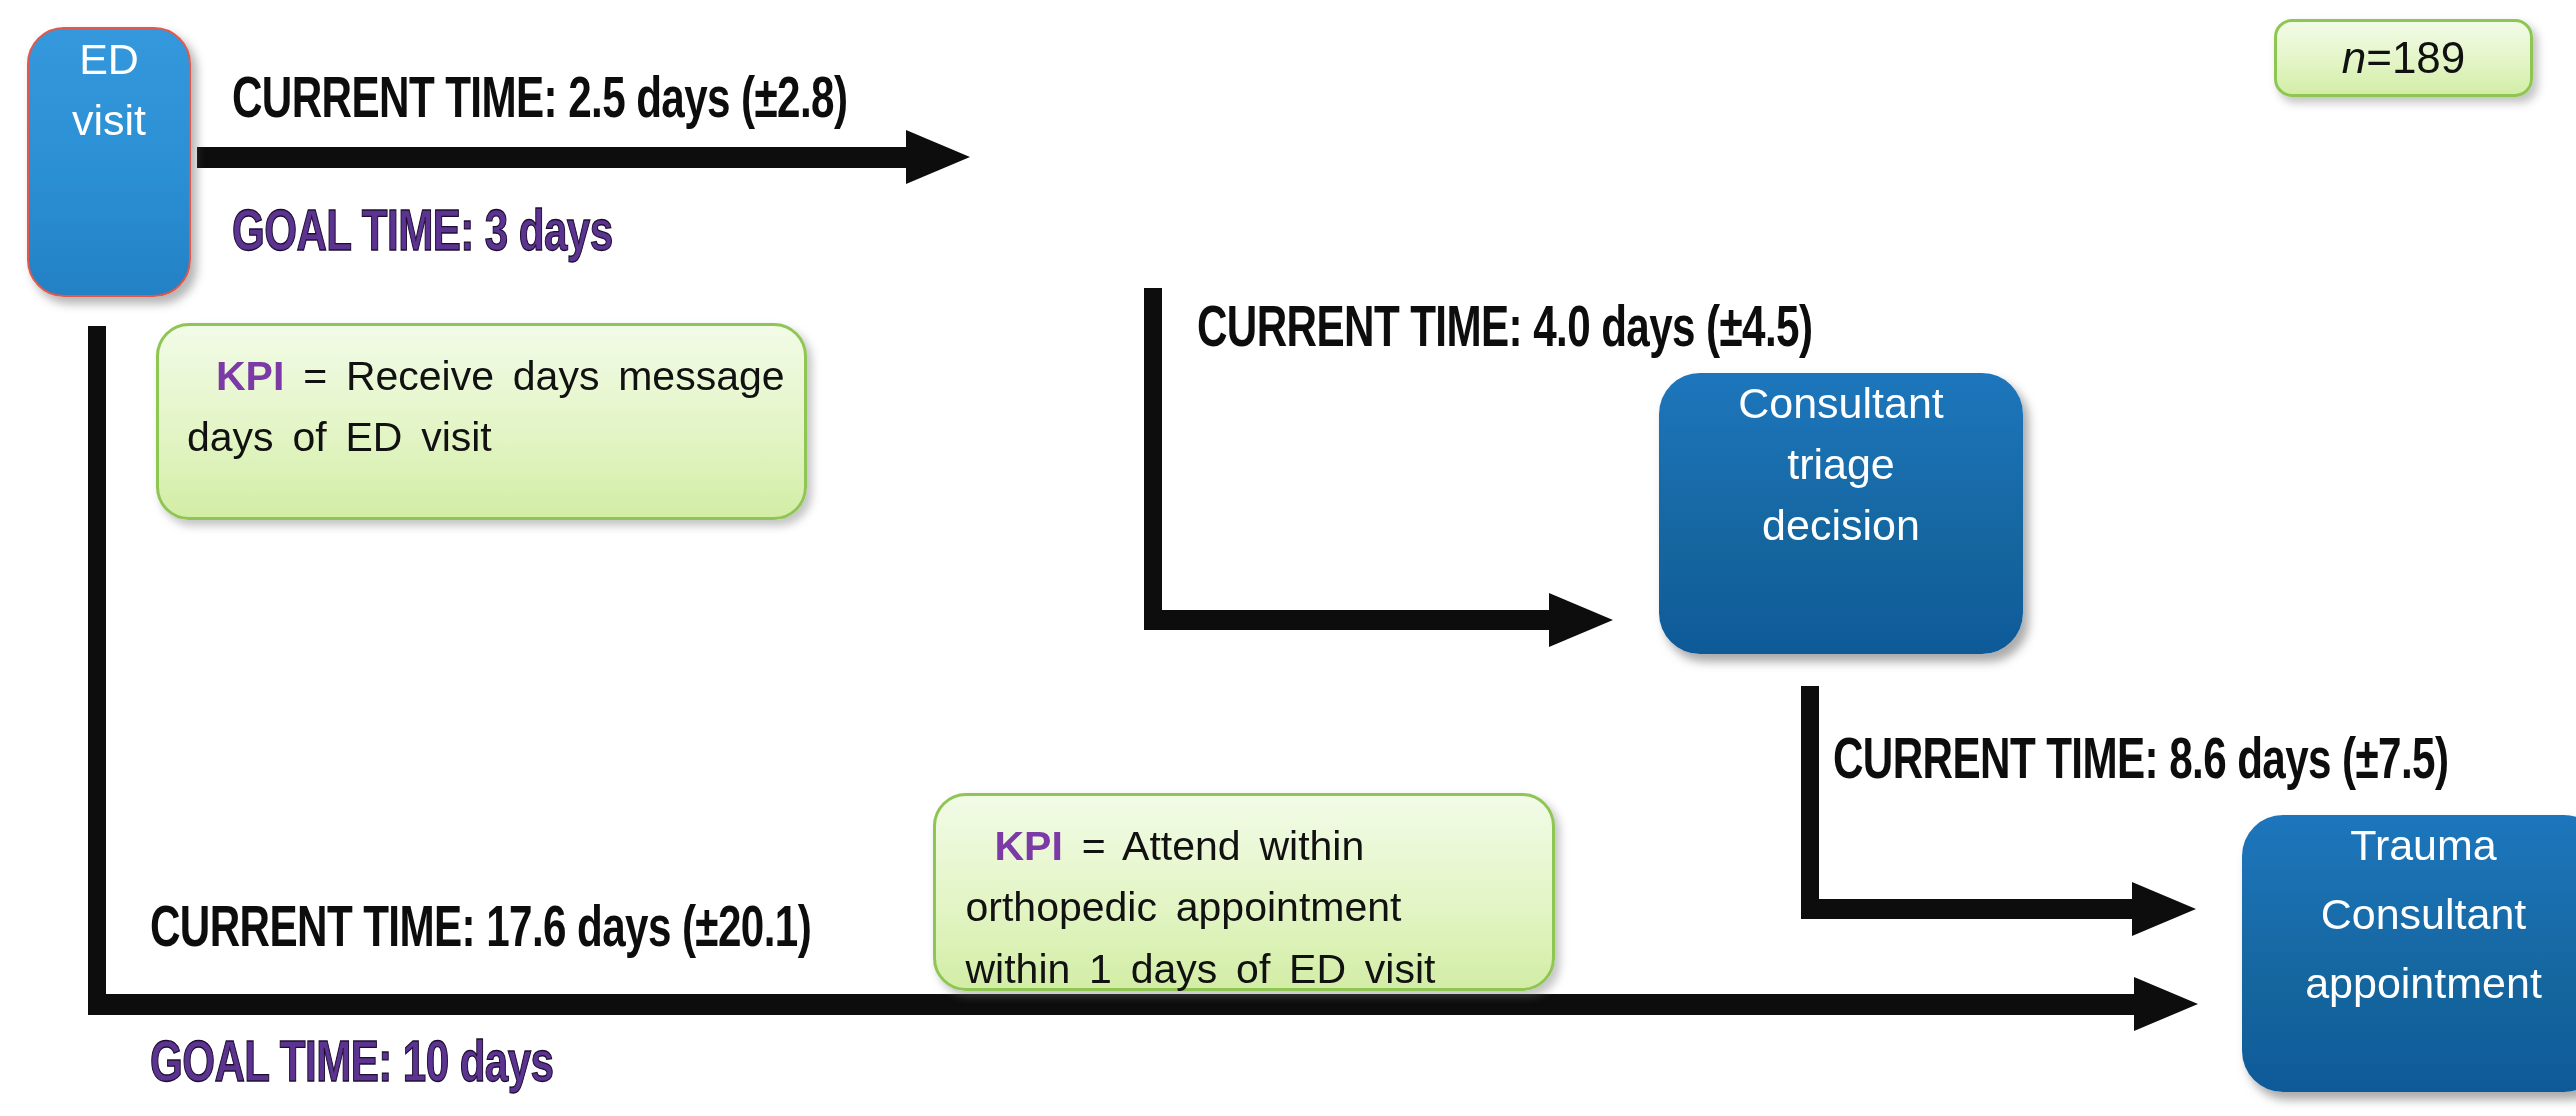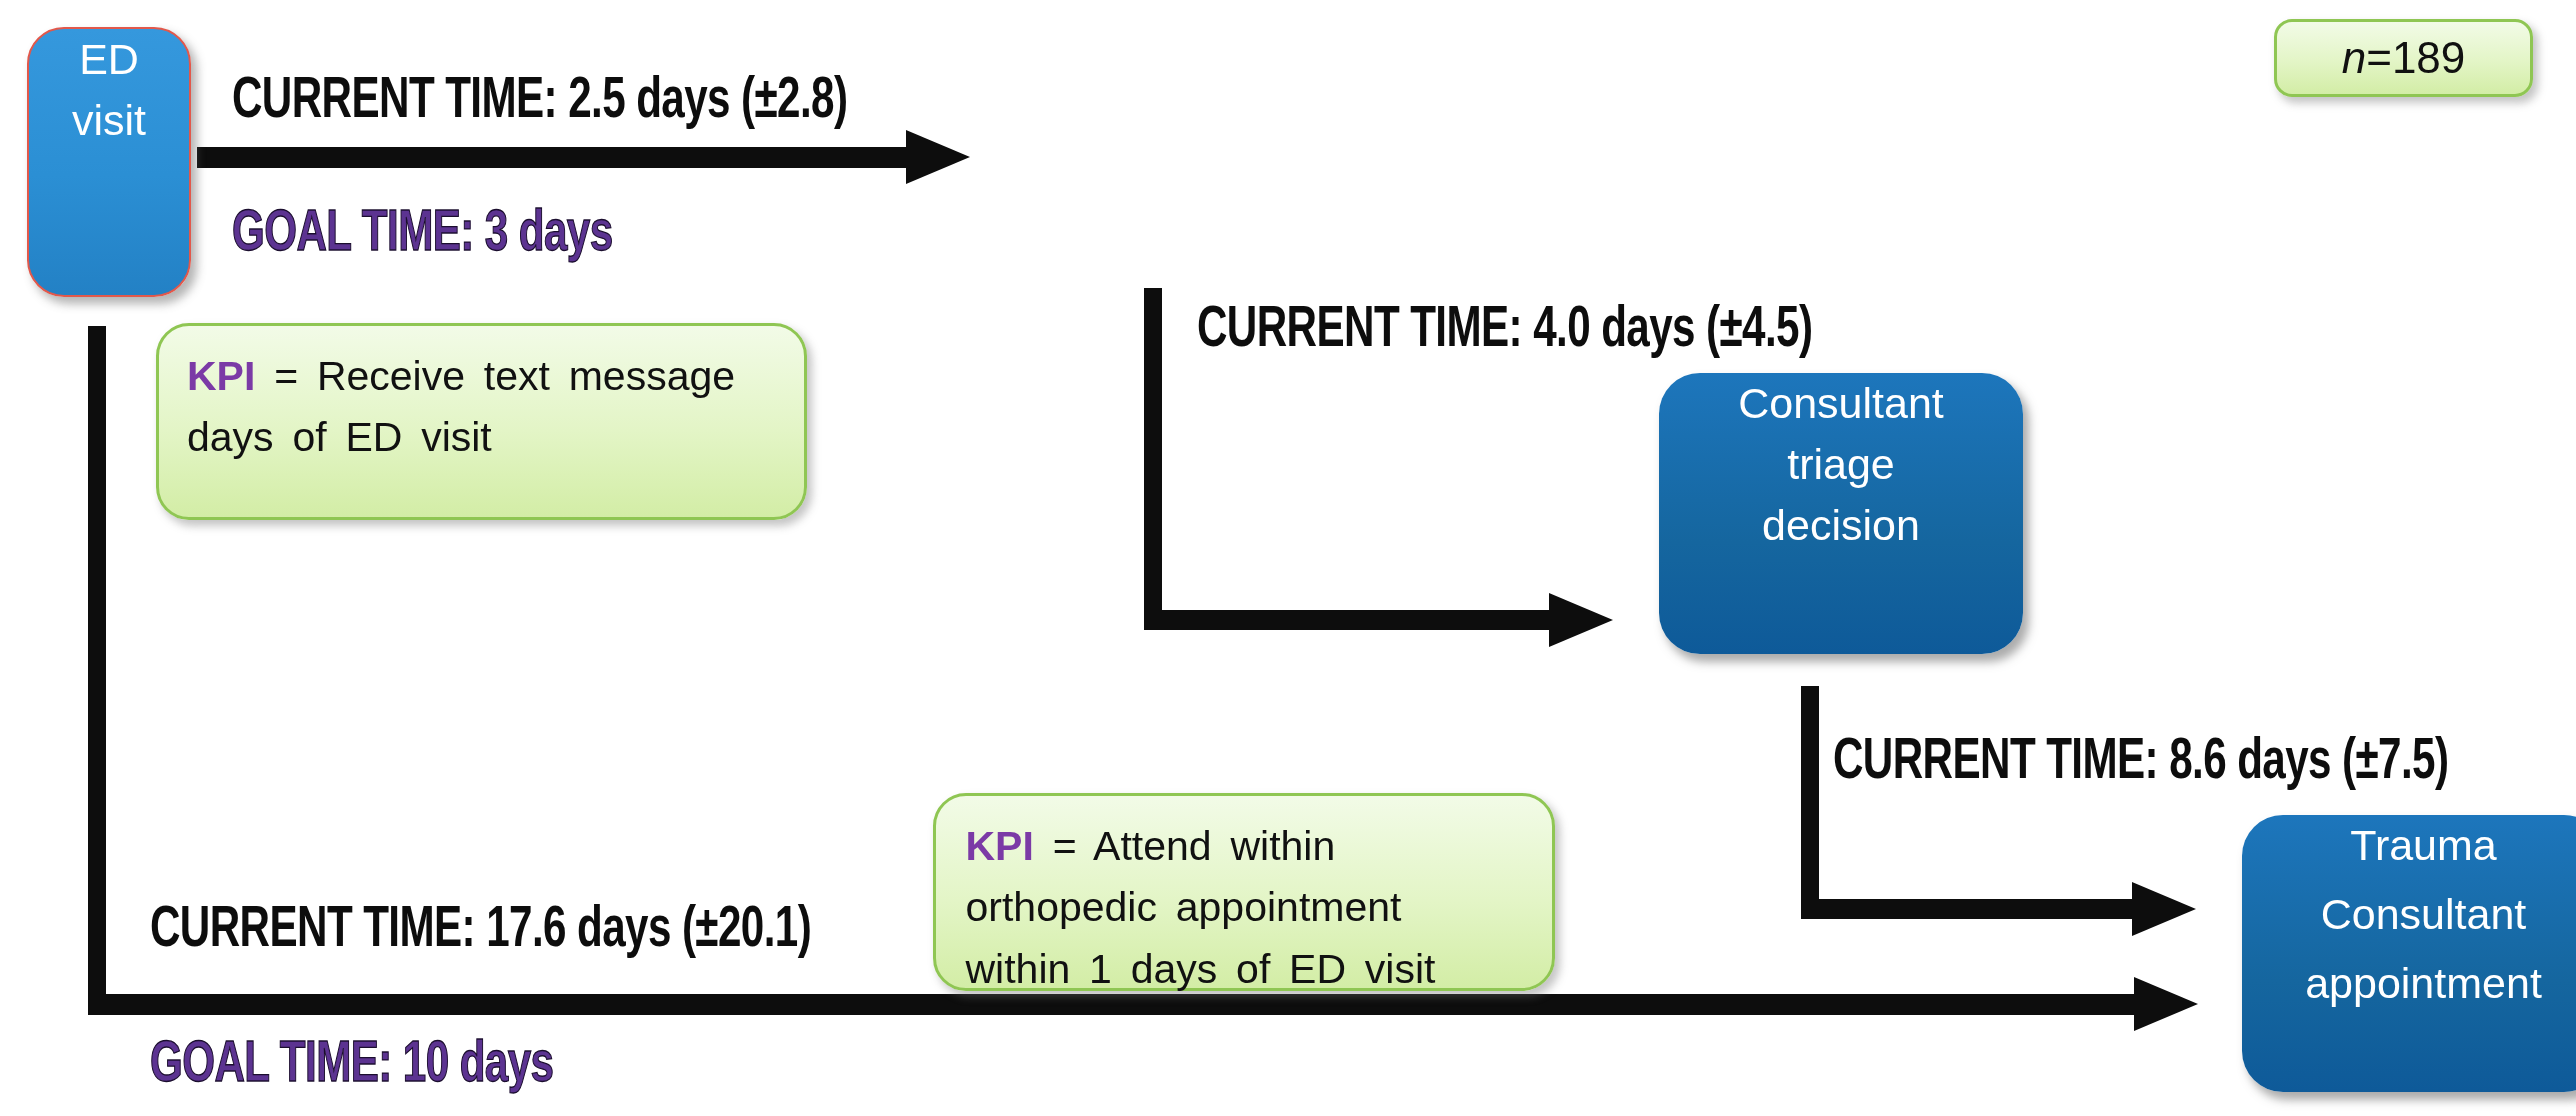--- a/index.html
+++ b/index.html
@@ -25,21 +25,21 @@
   .node-trauma{left:2194px;top:815px;width:363px;height:277px;border-radius:41px;gap:8px;}
 
   
   .green-box{position:absolute;box-sizing:border-box;
         background:linear-gradient(180deg,#f2fbe7 0%,#e3f5c6 55%,#d3eda6 100%);
         border:3.3px solid #8fc653;border-radius:33px;
         box-shadow:4.9px 5.7px 8.2px rgba(110,110,110,.4);
         color:#111111;font-size:41px;line-height:1.5;word-spacing:7.4px;}
   .kpi-1{left:156px;top:323px;width:651px;height:197px;padding:19.7px 0 0 28px;}
   .kpi-2{left:933px;top:793px;width:622px;height:198px;padding:19.7px 0 0 29.5px;}
-  .kpi-key{color:#7b3aa6;font-weight:bold;}
+  .kpi-key{color:#7b3aa6;font-weight:bold;margin-left:29px;}
   .n-badge{left:2274px;top:19px;width:259px;height:78px;border-radius:18px;
         display:flex;justify-content:center;align-items:center;
         font-size:44px;line-height:1;word-spacing:1.6px;padding:0;}
   .n-italic{font-style:italic;}
 
   
   .lbl{position:absolute;font-weight:700;font-size:57px;letter-spacing:-0.8px;
        white-space:nowrap;transform:scaleX(.74);transform-origin:left top;color:#0d0d0d;}
   .lbl-goal{color:#5c3391;-webkit-text-stroke:1.3px #1b0e2e;}
   .lbl-ct1{left:232px;top:64px;}
@@ -107,21 +107,21 @@
     <span>Consultant</span>
     <span>appointment</span>
   </div>
 
   <div class="green-box n-badge">
     <span class="n-italic">n</span>
       <span> =189</span>
   </div>
 
   <div class="green-box kpi-1">
-    <div><span class="kpi-key">KPI</span><span> = Receive text message</span></div>
+    <div><span class="kpi-key">KPI</span><span> = Receive days message</span></div>
     <div>days of ED visit</div>
   </div>
 
   <div class="green-box kpi-2">
     <div><span class="kpi-key">KPI</span><span> = Attend within</span></div>
     <div>orthopedic appointment</div>
     <div>within 1 days of ED visit</div>
   </div>
 
   <div class="lbl lbl-ct1">CURRENT TIME: 2.5 days (±2.8)</div>

